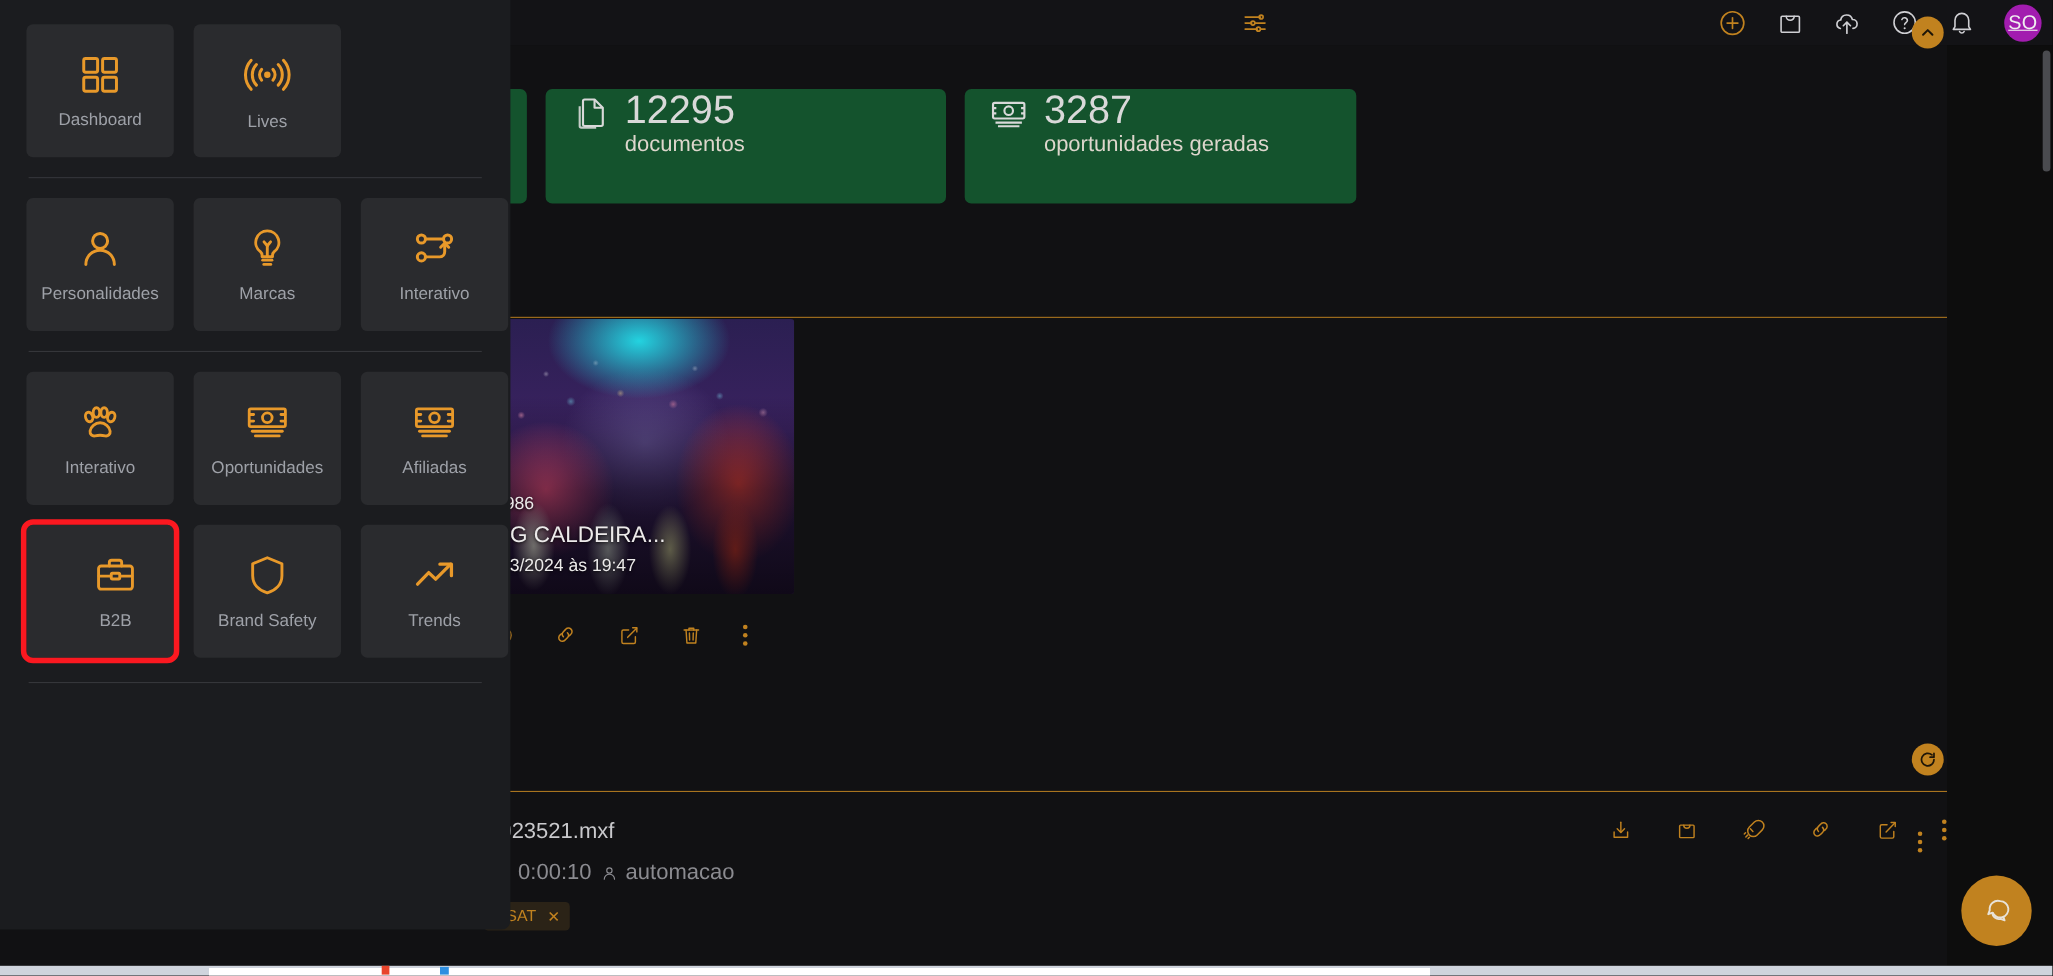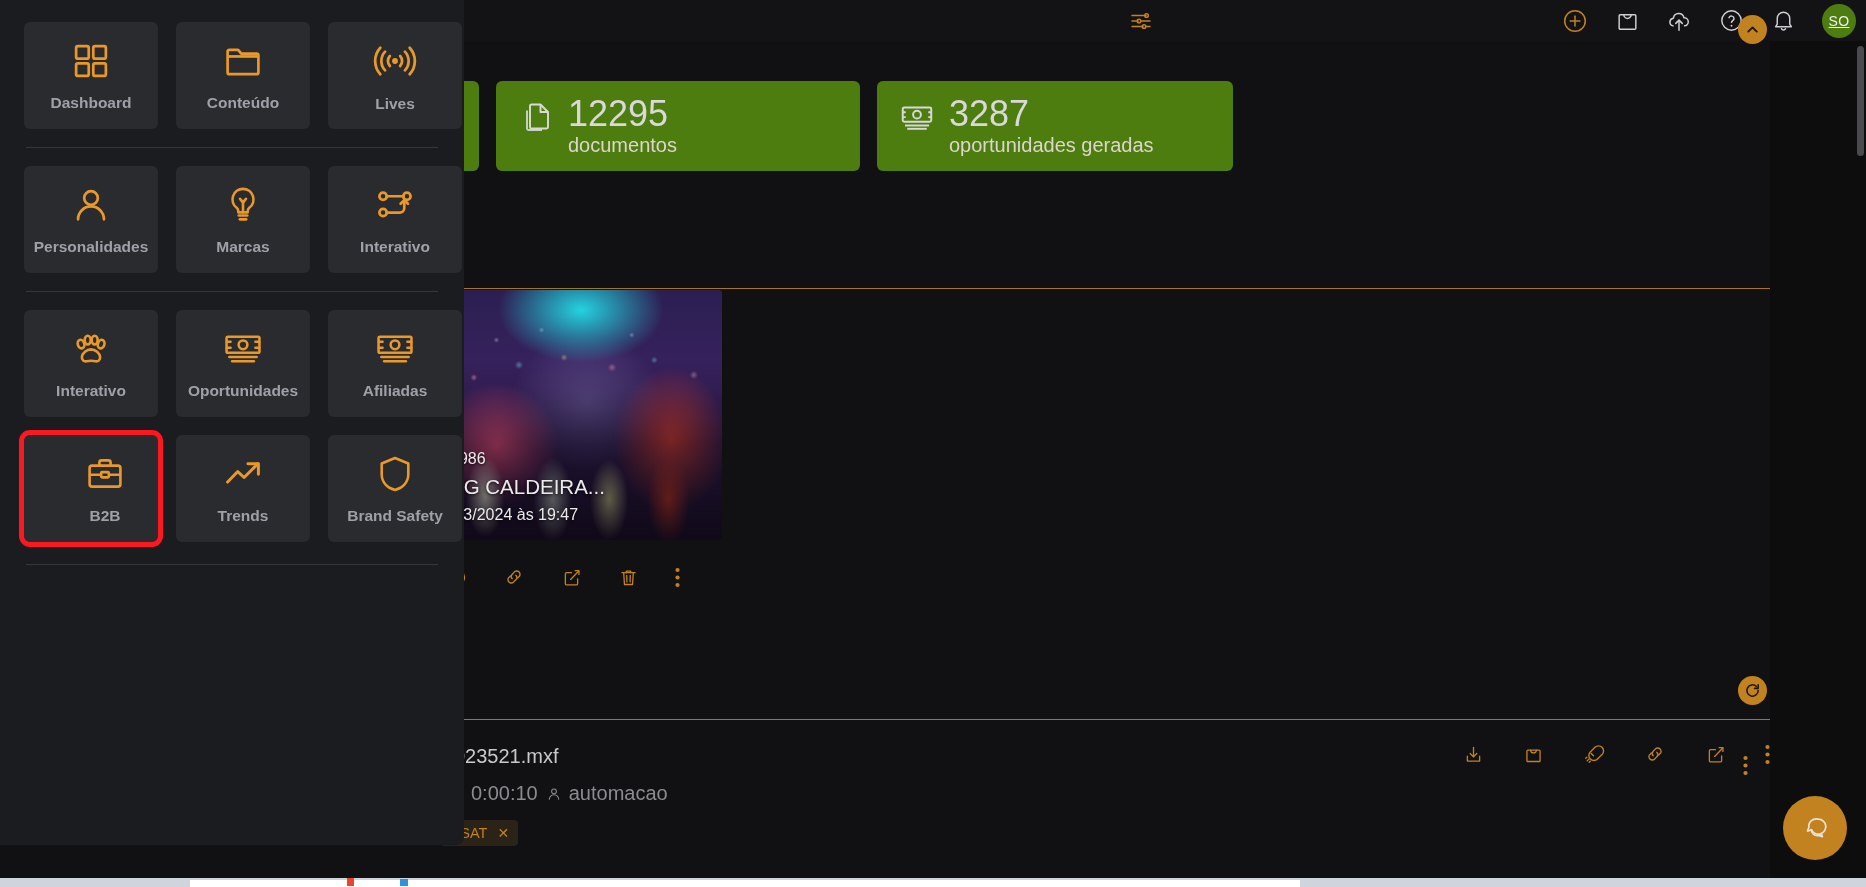--- a/index.html
+++ b/index.html
@@ -26,33 +26,33 @@
     display: flex; align-items: center; gap: 26px;
   }
   .hicon { width: 26px; height: 26px; display: flex; align-items: center; justify-content: center; cursor: pointer; }
   .hicon svg { display: block; }
   .filter-icon-wrap {
     position: absolute; left: 1128px; top: 0; height: 41px;
     display: flex; align-items: center; cursor: pointer;
   }
   .avatar {
     width: 34px; height: 34px; border-radius: 50%;
-    background: #4d7c0f; color: #efefef;
+    background: #a21caf; color: #efefef;
     display: flex; align-items: center; justify-content: center;
-    font-size: 14px; letter-spacing: .3px; cursor: pointer; text-decoration: underline;
+    font-size: 18px; letter-spacing: .3px; cursor: pointer; text-decoration: underline;
   }
 
   
   .stats-row {
     position: absolute; top: 81px; left: 0px; height: 90px;
     display: flex; gap: 17px; align-items: stretch;
   }
   .stat-card {
-    background: #4d7c0f; border-radius: 6px;
-    height: 90px; display: flex; align-items: center;
+    background: #14532d; border-radius: 6px;
+    height: 104px; display: flex; align-items: flex-start;
     padding: 0 22px; position: relative; cursor: pointer;
   }
   .stat-inner { display: flex; align-items: flex-start; gap: 14px; }
   .stat-ico { margin-top: 5px; }
   .stat-text { display: flex; flex-direction: column; }
   .stat-num { font-size: 36px; color: #d9d9d9; line-height: 1.05; font-weight: 400; }
   .stat-lbl { font-size: 20px; color: #ddd6cc; margin-top: 1px; }
   .card-a { width: 240px; margin-left: -160px; }
   .card-b { width: 382px; }
   .card-c { width: 364px; }
@@ -150,23 +150,23 @@
   }
 
   
   .menu-panel {
     position: absolute; top: 0px; left: 0px; width: 464px; height: 845px;
     background: #1b1c1f; border-radius: 0 0 8px 0; z-index: 40;
     padding: 22px 24px 0 24px;
   }
   .menu-grid { display: grid; grid-template-columns: repeat(3, 134px); gap: 18px 18px; }
   .tile {
-    width: 134px; height: 107px; background: #2a2b2e; border-radius: 6px;
+    width: 134px; height: 121px; background: #2a2b2e; border-radius: 6px;
     display: flex; flex-direction: column; align-items: center; justify-content: center;
-    gap: 13px; cursor: pointer; font-weight: bold;
+    gap: 13px; cursor: pointer;
   }
   .tile-lbl { color: #9ea1a8; font-size: 15.5px; line-height: 1; text-align: center; }
   .tile.selected {
     outline: 5px solid #fb1820; outline-offset: 0px; padding-left: 28px;
   }
   .menu-sep { height: 1px; background: #35363a; margin: 18px 2px 18px 2px; }
   .menu-sep.last { margin-top: 22px; }
 
   
   .vscroll {
@@ -479,27 +479,20 @@
       <div class="tile">
         <svg width="42" height="42" viewBox="0 0 24 24" fill="none" stroke="#e8992a" stroke-width="1.55" stroke-linejoin="round">
           <rect x="3.5" y="3.5" width="7.2" height="7.2" rx="1"></rect>
             <rect x="13.3" y="3.5" width="7.2" height="7.2" rx="1"></rect>
           <rect x="3.5" y="13.3" width="7.2" height="7.2" rx="1"></rect>
             <rect x="13.3" y="13.3" width="7.2" height="7.2" rx="1"></rect>
         </svg>
         <span class="tile-lbl">Dashboard</span>
       </div>
       <div class="tile">
-        <svg width="42" height="42" viewBox="0 0 24 24" fill="none" stroke="#e8992a" stroke-width="1.55" stroke-linejoin="round">
-          <path d="M3.2 18.5V6.6a1 1 0 0 1 1-1h5l1.8 2.2h8.8a1 1 0 0 1 1 1v9.7a1 1 0 0 1-1 1H4.2a1 1 0 0 1-1-1z"></path>
-          <line x1="3.4" y1="9.4" x2="20.6" y2="9.4"></line>
-        </svg>
-        <span class="tile-lbl">Conteúdo</span>
-      </div>
-      <div class="tile">
         <svg width="44" height="44" viewBox="0 0 24 24" fill="none" stroke="#e8992a" stroke-width="1.5" stroke-linecap="round">
           <circle cx="12" cy="12" r="1.6" fill="#e8992a" stroke="none"></circle>
           <path d="M9.2 9.3a4 4 0 0 0 0 5.4"></path>
             <path d="M14.8 9.3a4 4 0 0 1 0 5.4"></path>
           <path d="M6.6 6.9a7.4 7.4 0 0 0 0 10.2"></path>
             <path d="M17.4 6.9a7.4 7.4 0 0 1 0 10.2"></path>
           <path d="M4 4.8a10.6 10.6 0 0 0 0 14.4"></path>
             <path d="M20 4.8a10.6 10.6 0 0 1 0 14.4"></path>
         </svg>
         <span class="tile-lbl">Lives</span>
@@ -577,32 +570,32 @@
       <div class="tile selected">
         <svg width="42" height="42" viewBox="0 0 24 24" fill="none" stroke="#e8992a" stroke-width="1.5" stroke-linejoin="round" stroke-linecap="round">
           <rect x="3.2" y="7.2" width="17.6" height="12" rx="1.4"></rect>
           <path d="M8.8 7.2V5.4a1.2 1.2 0 0 1 1.2-1.2h4a1.2 1.2 0 0 1 1.2 1.2v1.8"></path>
           <line x1="3.4" y1="12.4" x2="20.6" y2="12.4"></line>
           <rect x="9.8" y="10.9" width="4.4" height="3" rx=".6" fill="#2a2b2e"></rect>
         </svg>
         <span class="tile-lbl">B2B</span>
       </div>
       <div class="tile">
+        <svg width="42" height="42" viewBox="0 0 24 24" fill="none" stroke="#e8992a" stroke-width="1.5" stroke-linejoin="round">
+          <path d="M12 2.9 4.4 6v6.2c0 4.5 3.2 7.7 7.6 8.9 4.4-1.2 7.6-4.4 7.6-8.9V6z"></path>
+        </svg>
+        <span class="tile-lbl">Brand Safety</span>
+      </div>
+
+      <div class="tile">
         <svg width="42" height="42" viewBox="0 0 24 24" fill="none" stroke="#e8992a" stroke-width="1.7" stroke-linecap="round" stroke-linejoin="round">
           <polyline points="3.2,16.6 9,10.6 12.6,14 20.4,6.2"></polyline>
           <polyline points="14.8,6.2 20.8,6.2 20.8,12.2"></polyline>
         </svg>
         <span class="tile-lbl">Trends</span>
-      </div>
-
-      <div class="tile">
-        <svg width="42" height="42" viewBox="0 0 24 24" fill="none" stroke="#e8992a" stroke-width="1.5" stroke-linejoin="round">
-          <path d="M12 2.9 4.4 6v6.2c0 4.5 3.2 7.7 7.6 8.9 4.4-1.2 7.6-4.4 7.6-8.9V6z"></path>
-        </svg>
-        <span class="tile-lbl">Brand Safety</span>
       </div>
     </div>
 
     <div class="menu-sep last"></div>
   </div>
 
   <div class="vscroll-track"></div>
   <div class="vscroll"></div>
 
   <div class="chat-fab">

